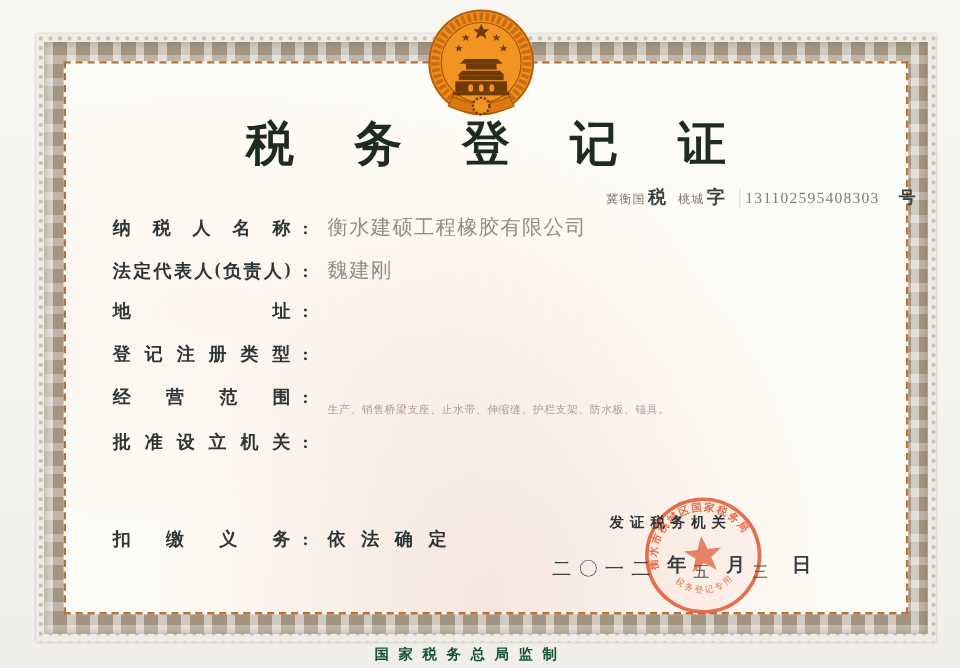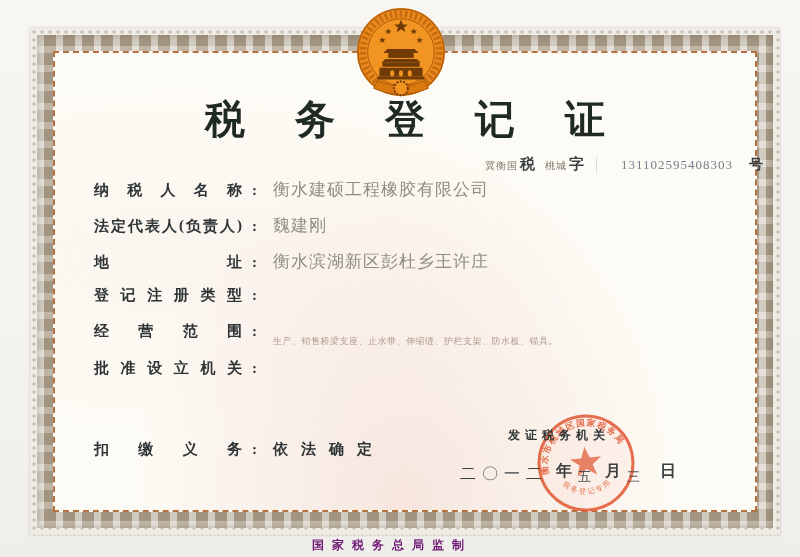--- a/index.html
+++ b/index.html
@@ -22,25 +22,25 @@
     background:
       radial-gradient(ellipse at 50% 98%,rgba(228,166,156,.25),rgba(228,166,156,0) 55%),
       radial-gradient(ellipse at 18% 45%,rgba(236,196,180,.10),rgba(0,0,0,0) 50%),
       #fdfbf5;}
   
   .emblem{position:absolute;left:322px;top:-22px;width:98px;height:98px;z-index:5;}
   
   .title{position:absolute;left:175px;top:64px;width:400px;height:50px;
     font-size:40px;font-weight:bold;color:#1f2a24;z-index:4;}
   
-  .serial{position:absolute;left:455px;top:127px;display:flex;align-items:baseline;z-index:4;}
+  .serial{position:absolute;left:475px;top:127px;display:flex;align-items:baseline;z-index:4;}
   .serial .sm{font-size:10px;color:#7d7468;letter-spacing:1px;}
   .serial .big{font-size:15px;font-weight:bold;color:#3a4142;margin:0 2px;}
   .serial .num{font-size:13px;color:#75808c;letter-spacing:1px;margin-left:10px;
-    border-left:1px solid #d7dbe0;padding-left:24px;}
+    border-left:1px solid #d7dbe0;padding-left:4px;}
   .serial .suf{font-size:14px;font-weight:bold;color:#3a4142;margin-left:16px;}
   
   .field-row{position:absolute;left:64px;width:650px;height:22px;display:flex;align-items:baseline;}
   .flabel{width:148px;font-size:15px;font-weight:bold;color:#2f3537;flex:none;}
   .fcolon{margin-left:10px;font-size:15px;font-weight:bold;color:#2f3537;flex:none;}
   .fvalue{margin-left:16px;font-size:17px;color:#8e8d86;letter-spacing:1px;white-space:nowrap;}
   .fvalue.tiny{font-size:9px;color:#b29a90;letter-spacing:.5px;align-self:center;margin-top:16px;}
   .fvalue.dark{color:#2f3537;font-weight:bold;letter-spacing:13px;font-size:15px;margin-top:45px;}
   
   .issuer-heading{position:absolute;left:478px;top:399px;font-size:12px;font-weight:bold;
@@ -49,21 +49,21 @@
     font-size:16px;color:#3a3f41;z-index:3;}
   .date-row .yr{letter-spacing:6px;margin-top:3px;font-family:Liberation Mono, monospace;}
   .date-row .lbl{font-weight:bold;margin-left:8px;}
   .date-row .fill{font-size:13px;margin:7px 6px 0 6px;color:#4a4f52;}
   .date-row .lbl.last{margin-left:14px;}
   
   .seal{position:absolute;left:505px;top:384px;width:102px;height:102px;z-index:2;
     opacity:.9;transform:rotate(-6deg);}
   
   .footer{position:absolute;left:0;right:16px;top:537px;text-align:center;
-    font-size:12px;font-weight:bold;letter-spacing:8px;color:#701a75;}
+    font-size:12px;font-weight:bold;letter-spacing:8px;color:#14532d;}
 </style>
 </head>
 <body>
 
 <div class="cert">
   <div class="lace"></div>
   <div class="band"></div>
   <div class="inner"></div>
 
   <div class="emblem">
@@ -141,21 +141,20 @@
       </span>
     <span class="fcolon">:</span>
     <span class="fvalue">魏建刚</span>
   </div>
   <div class="field-row" style="top:222px">
     <span class="flabel" style="display: flex; justify-content: space-between;">
         <span>地</span>
         <span>址</span>
       </span>
     <span class="fcolon">:</span>
-    <span class="fvalue">衡水滨湖新区彭杜乡王许庄</span>
   </div>
   <div class="field-row" style="top:258px">
     <span class="flabel" style="display: flex; justify-content: space-between;">
         <span>登</span>
         <span>记</span>
         <span>注</span>
         <span>册</span>
         <span>类</span>
         <span>型</span>
       </span>

